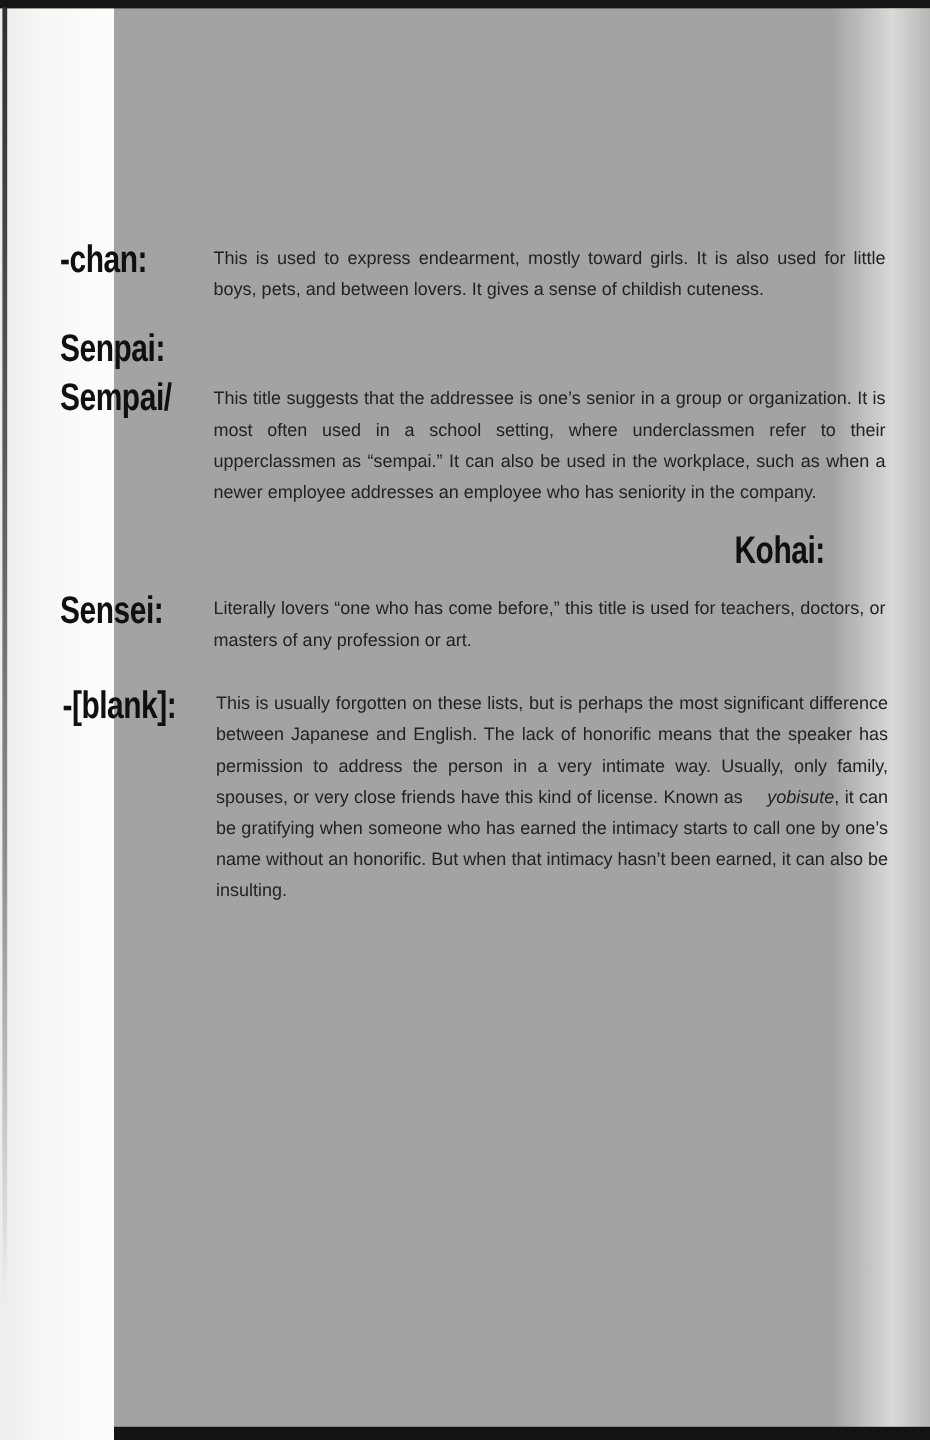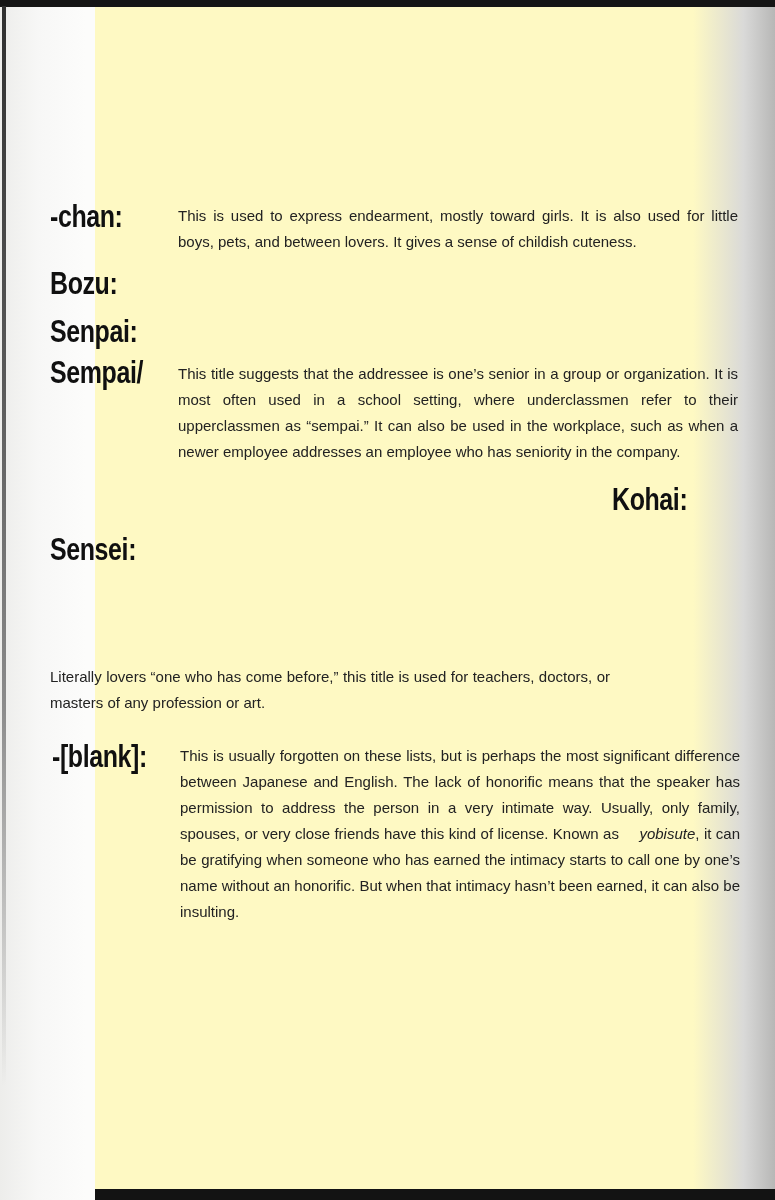--- a/index.html
+++ b/index.html
@@ -4,21 +4,21 @@
 <style>
   html, body { margin: 0; padding: 0; }
   body {
     width: 775px; height: 1200px;
     background: #ffffff;
     font-family: "Liberation Sans", sans-serif;
   }
   .page {
     position: relative;
     width: 775px; height: 1200px;
-    background: #fef9c3;
+    background: #a3a3a3;
     overflow: hidden;
     text-decoration: underline;
   }
   
   .left-shade {
     position: absolute; top: 0; left: 0; width: 95px; height: 100%;
     background: linear-gradient(to right, #ededeb, #f7f7f6 40%, #fcfcfb 90%);
   }
   .top-bar {
     position: absolute; top: 0; left: 0; right: 0; height: 7px;
@@ -39,21 +39,21 @@
   
   .content {
     position: absolute; top: 196px; left: 50px; width: 690px;
     color: #1e1e1e;
   }
   .entry { display: flex; margin-bottom: 9px; }
   .entry:nth-child(1) { margin-bottom: 8px; }
   .entry:nth-child(2) { margin-bottom: 7px; }
   .entry:nth-child(3) { margin-bottom: 14px; }
   .entry:nth-child(4) { margin-bottom: 9px; justify-content: flex-end; }
-  .entry:nth-child(5) { margin-bottom: 20px; flex-direction: column; }
+  .entry:nth-child(5) { margin-bottom: 20px; }
   .entry:nth-child(6) { margin-bottom: 0; justify-content: flex-end; }
   .entry-term { flex: 0 0 128px; width: 128px; }
   .term-line { height: 41px; line-height: 41px; white-space: nowrap; }
   .term-text {
     display: inline-block;
     font-weight: 700;
     font-size: 32px;
     letter-spacing: -0.5px;
     color: #101010;
     transform: scaleX(0.78);
@@ -82,23 +82,20 @@
 
   <div class="content" id="glossary-root">
     <div class="entry">
       <div class="entry-term">
           <div class="term-line"><span class="term-text">-chan:</span></div>
         </div>
       <div class="entry-def"><span>This is used to express endearment, mostly toward girls. It is also used for little boys, pets, and between lovers. It gives a sense of childish cuteness.</span></div>
     </div>
 
     <div class="entry">
-      <div class="entry-term">
-          <div class="term-line"><span class="term-text">Bozu:</span></div>
-        </div>
     </div>
 
     <div class="entry two-line">
       <div class="entry-term">
           <div class="term-line"><span class="term-text">Senpai:</span></div>
           <div class="term-line"><span class="term-text">Sempai/</span></div>
         </div>
       <div class="entry-def"><span>This title suggests that the addressee is one’s senior in a group or organization. It is most often used in a school setting, where underclassmen refer to their upperclassmen as “sempai.” It can also be used in the workplace, such as when a newer employee addresses an employee who has seniority in the company.</span></div>
     </div>
 

